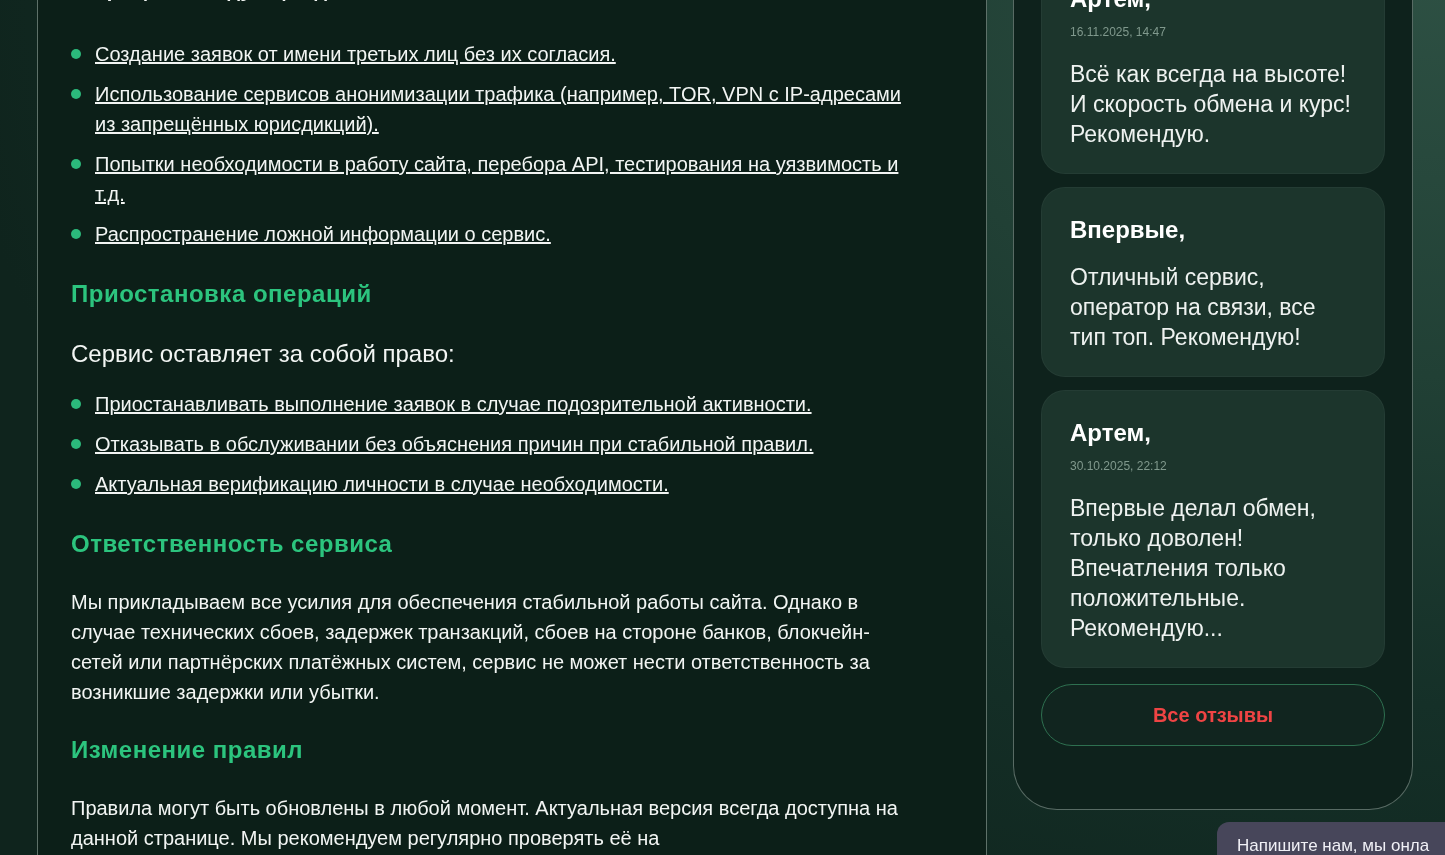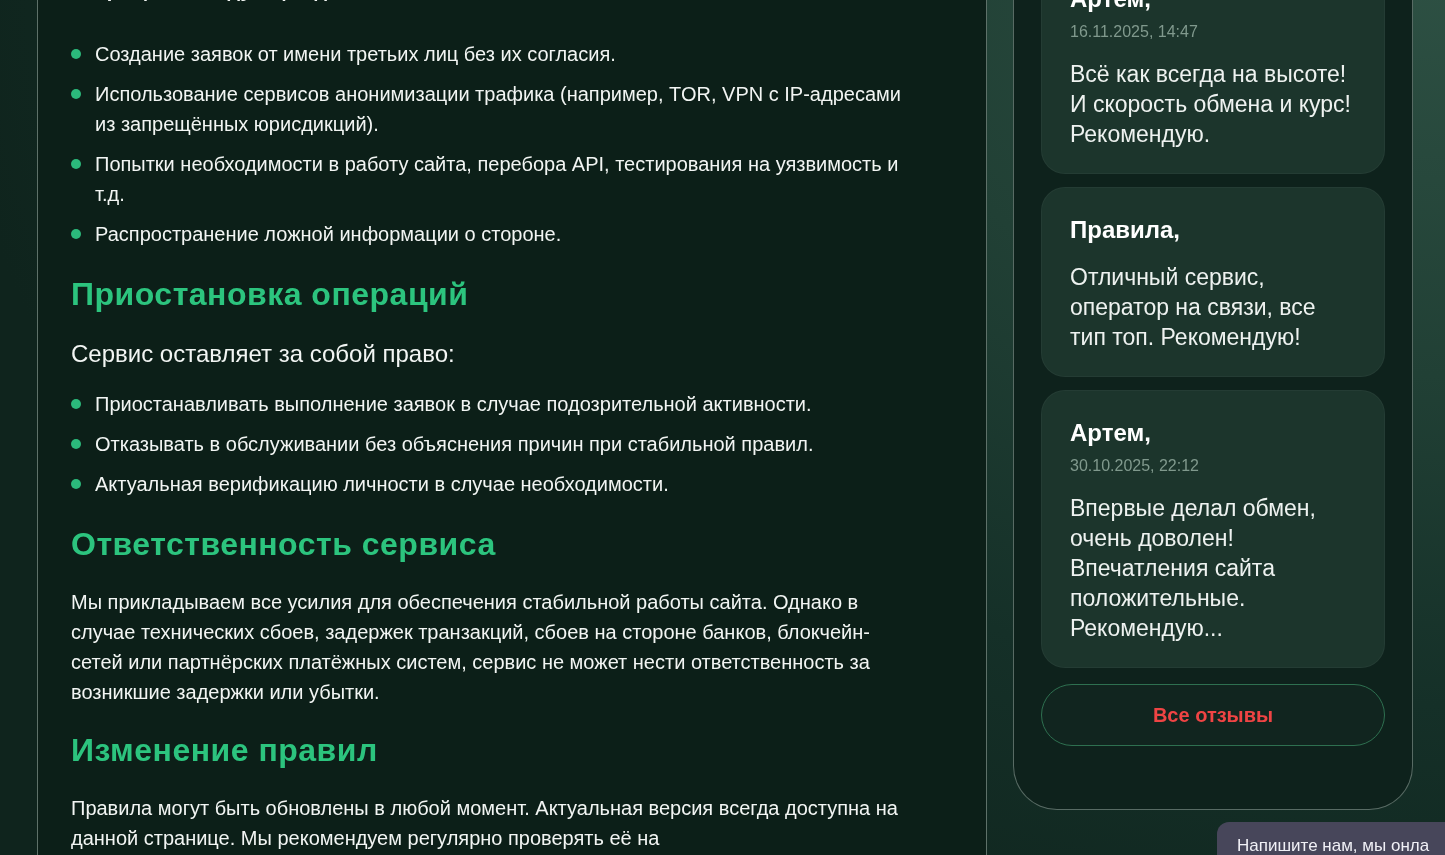--- a/index.html
+++ b/index.html
@@ -20,35 +20,35 @@
     width:950px; height:950px;
     background:#0c1f18;
     border:1px solid rgba(210,226,219,0.42);
     border-radius:24px;
     padding:0 33px;
     overflow:hidden;
   }
   .cut-line {
     font-size:20px; line-height:30px; font-weight:bold; color:#f2f5f3;
   }
-  ul.bullets { list-style:none; margin-top:34px; }
+  ul.bullets { list-style:none; margin-top:34px;text-decoration:underline; }
   ul.bullets.second { margin-top:20px; }
   ul.bullets li {
     display:flex; gap:14px; margin-bottom:10px;
   }
   .dot {
     flex:none; width:10px; height:10px; border-radius:50%;
     background:#2bb97b; margin-top:10px;
   }
   .bullet-text {
     font-size:20px; line-height:30px; max-width:810px; color:#f2f5f3;
   }
   h2.section-heading {
     margin-top:25px;
-    font-size:32px; line-height:40px; font-weight:bold;
+    font-size:24px; line-height:40px; font-weight:bold;
     color:#2cc47e; letter-spacing:0.5px;
   }
   p.body-par {
     margin-top:23px;
     font-size:20px; line-height:30px; max-width:835px; color:#f2f5f3;
   }
   p.intro-par { margin-top:25px; font-size:24px; line-height:30px; color:#f2f5f3; }
   h2.h-changes { margin-top:23px; }
 
   
@@ -64,21 +64,21 @@
   }
   .review-card {
     background:#1c352c;
     border:1px solid rgba(255,255,255,0.04);
     border-radius:24px;
     padding:26px 28px 24px;
     margin-bottom:13px;
   }
   .review-card.first { margin-top:15px; }
   .review-name { font-size:24px; line-height:32px; font-weight:bold; color:#ffffff; }
-  .review-date { margin-top:6px; font-size:16px; line-height:22px; color:#80998d; }
+  .review-date { margin-top:6px; font-size:12px; line-height:22px; color:#80998d; }
   .review-text { margin-top:16px; font-size:23px; line-height:30px; color:#eef2f0; }
   .all-reviews-btn {
     display:flex; align-items:center; justify-content:center;
     margin-top:16px;
     width:100%; height:62px;
     background:rgba(255,255,255,0.015);
     border:1px solid #2e7050;
     border-radius:31px;
     font-family:inherit;
     font-size:20px; font-weight:bold; color:#ef4444;
@@ -112,21 +112,21 @@
     <li>
       <span class="dot"></span>
       <span class="bullet-text">Использование сервисов анонимизации трафика (например, TOR, VPN с IP-адресами из запрещённых юрисдикций).</span>
     </li>
     <li>
       <span class="dot"></span>
       <span class="bullet-text">Попытки необходимости в работу сайта, перебора API, тестирования на уязвимость и т.д.</span>
     </li>
     <li>
       <span class="dot"></span>
-      <span class="bullet-text">Распространение ложной информации о стороне.</span>
+      <span class="bullet-text">Распространение ложной информации о сервис.</span>
     </li>
   </ul>
 
   <h2 class="section-heading">Приостановка операций</h2>
   <p class="intro-par">Сервис оставляет за собой право:</p>
 
   <ul class="bullets second">
     <li>
       <span class="dot"></span>
       <span class="bullet-text">Приостанавливать выполнение заявок в случае подозрительной активности.</span>
@@ -151,28 +151,28 @@
 
 <aside class="reviews-panel">
 
   <div class="review-card first">
     <div class="review-name">Артем,</div>
     <div class="review-date">16.11.2025, 14:47</div>
     <div class="review-text">Всё как всегда на высоте! И скорость обмена и курс! Рекомендую.</div>
   </div>
 
   <div class="review-card">
-    <div class="review-name">Правила,</div>
+    <div class="review-name">Впервые,</div>
     <div class="review-text">Отличный сервис, оператор на связи, все тип топ. Рекомендую!</div>
   </div>
 
   <div class="review-card">
     <div class="review-name">Артем,</div>
     <div class="review-date">30.10.2025, 22:12</div>
-    <div class="review-text">Впервые делал обмен, очень доволен! Впечатления сайта положительные. Рекомендую...</div>
+    <div class="review-text">Впервые делал обмен, только доволен! Впечатления только положительные. Рекомендую...</div>
   </div>
 
   <button class="all-reviews-btn">Все отзывы</button>
 
 </aside>
 
 <div class="chat-widget">
   <span>Напишите нам, мы онла</span>
 </div>
 

